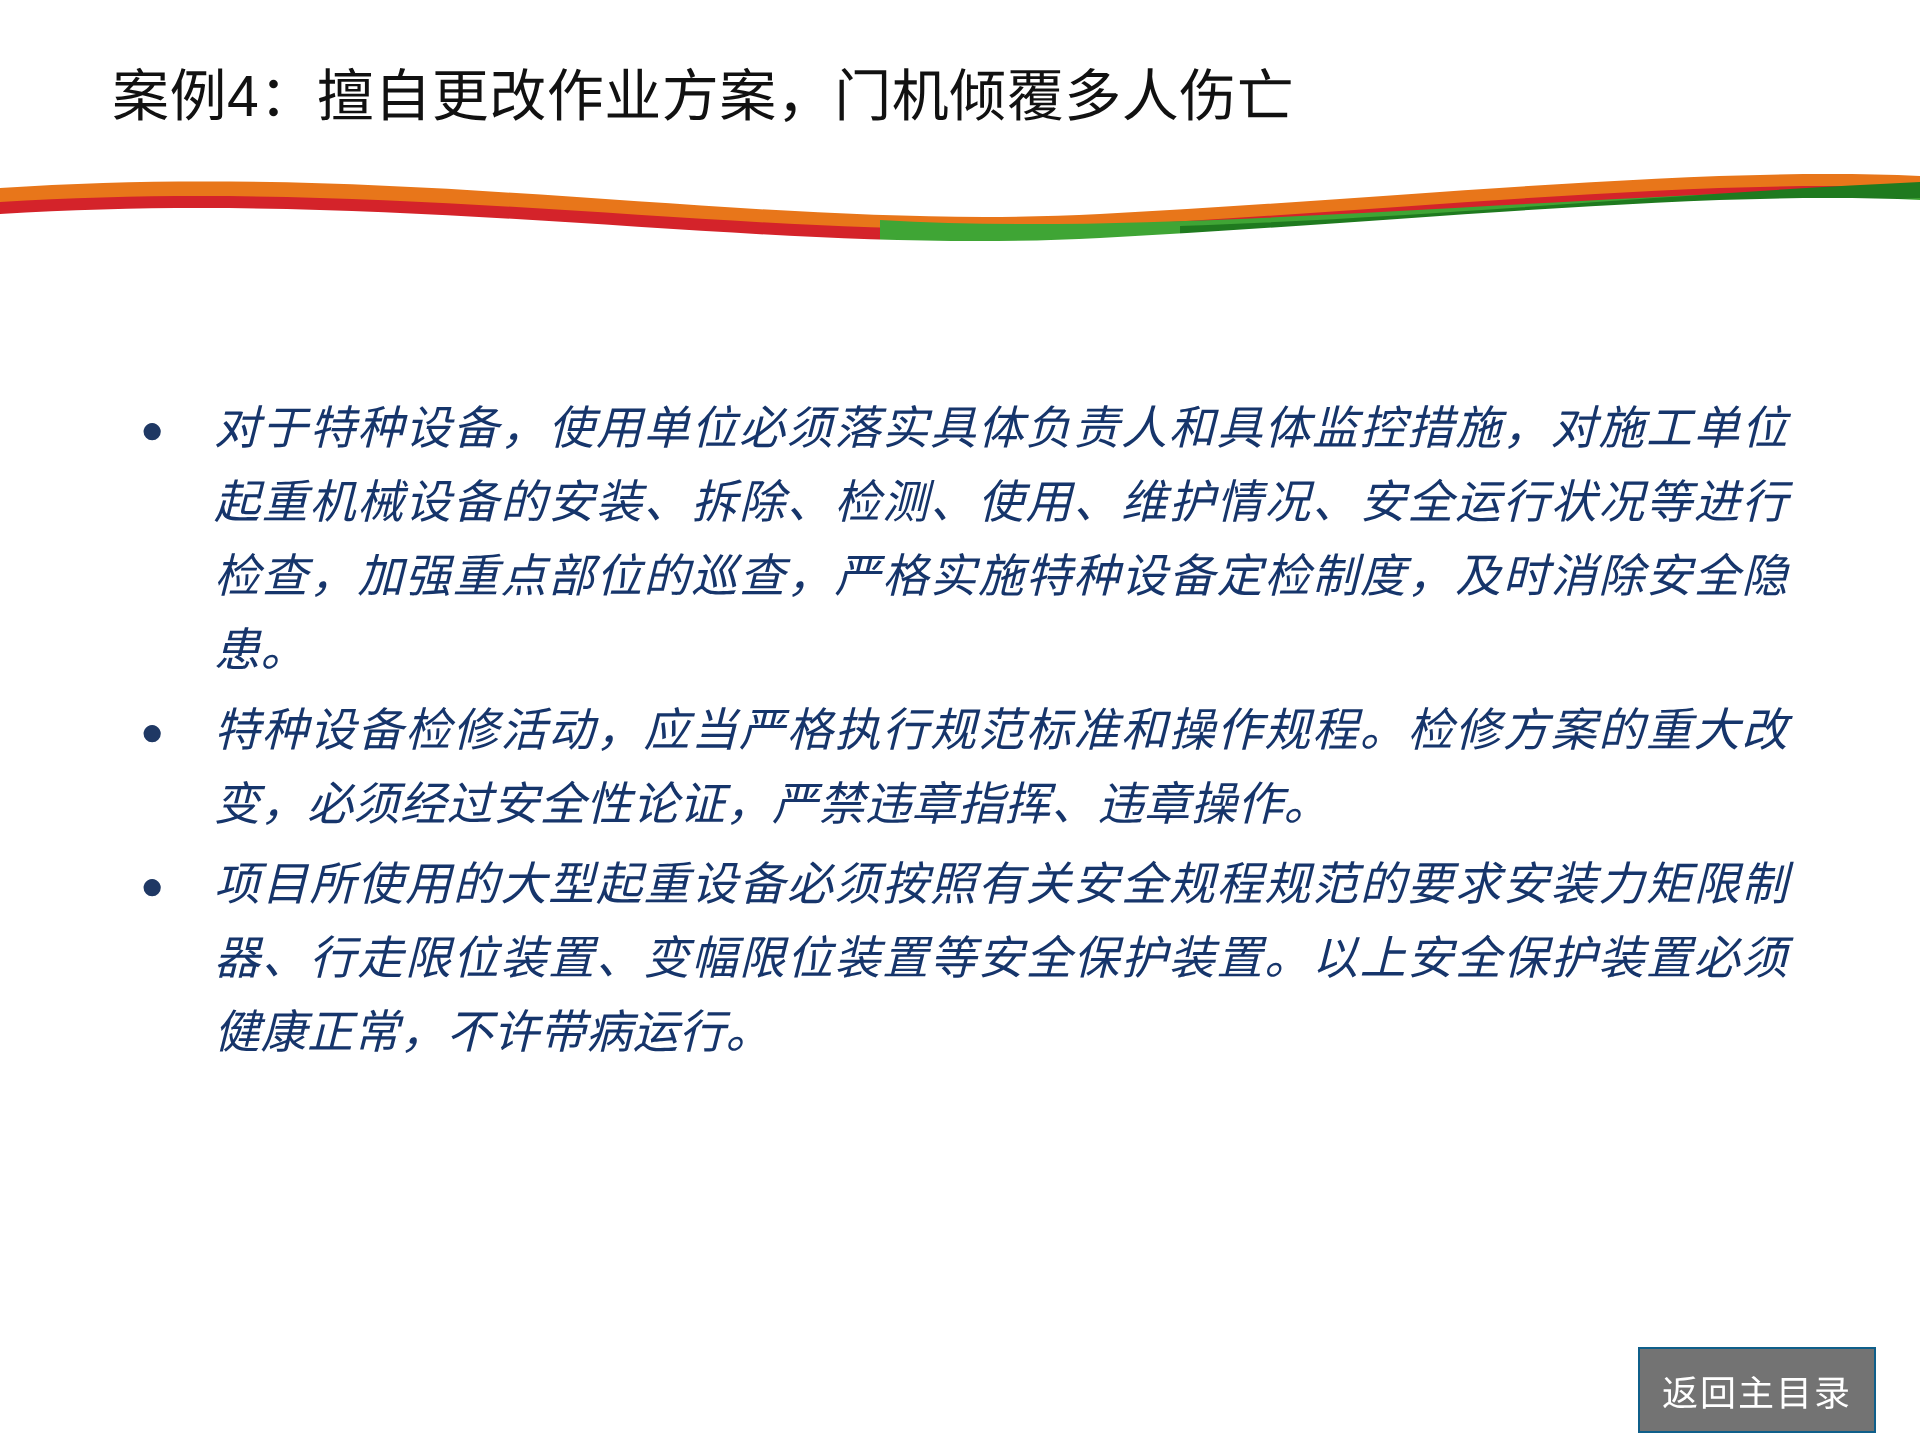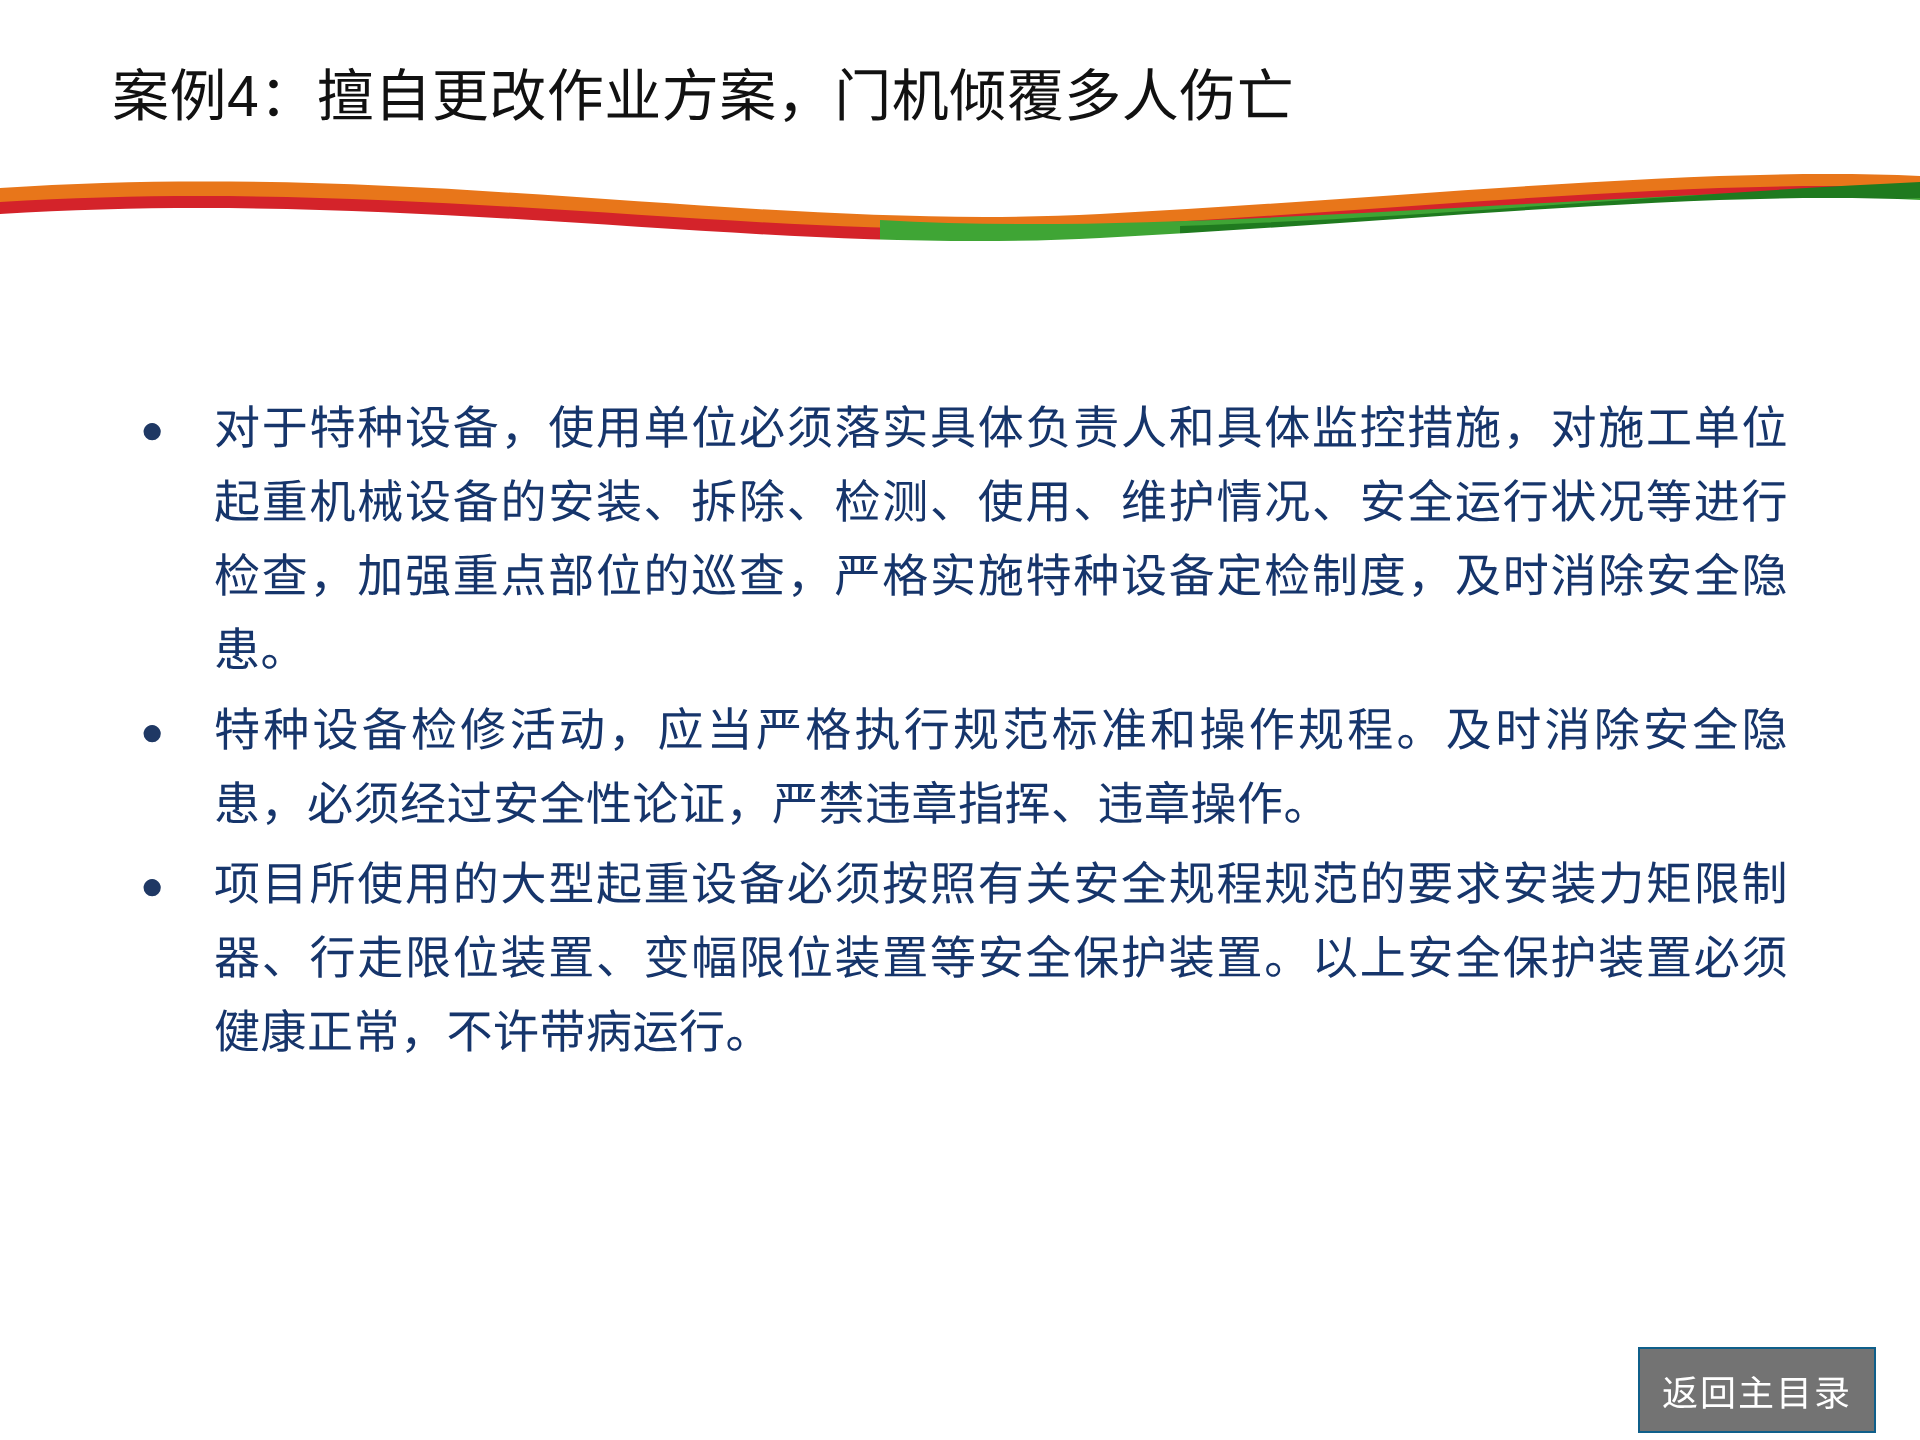--- a/index.html
+++ b/index.html
@@ -81,20 +81,21 @@
   }
   .bullet-text {
     flex: 1 1 auto;
     font-family: "Liberation Serif", serif;
     font-size: 46px;
     line-height: 74px;
     color: #16356b;
     text-align: justify;
     text-justify: inter-ideograph;
     letter-spacing: 0.5px;
+    font-style: italic;
   }
 
   
   .return-btn {
     position: absolute;
     left: 1638px;
     top: 1327px;
     width: 238px;
     height: 86px;
     background: #737373;
@@ -130,21 +131,21 @@
 
   <div class="bullets">
 
     <div class="bullet-row">
       <span class="bullet-dot">●</span>
       <span class="bullet-text">对于特种设备，使用单位必须落实具体负责人和具体监控措施，对施工单位起重机械设备的安装、拆除、检测、使用、维护情况、安全运行状况等进行检查，加强重点部位的巡查，严格实施特种设备定检制度，及时消除安全隐患。</span>
     </div>
 
     <div class="bullet-row">
       <span class="bullet-dot">●</span>
-      <span class="bullet-text">特种设备检修活动，应当严格执行规范标准和操作规程。及时消除安全隐患，必须经过安全性论证，严禁违章指挥、违章操作。</span>
+      <span class="bullet-text">特种设备检修活动，应当严格执行规范标准和操作规程。检修方案的重大改变，必须经过安全性论证，严禁违章指挥、违章操作。</span>
     </div>
 
     <div class="bullet-row">
       <span class="bullet-dot">●</span>
       <span class="bullet-text">项目所使用的大型起重设备必须按照有关安全规程规范的要求安装力矩限制器、行走限位装置、变幅限位装置等安全保护装置。以上安全保护装置必须健康正常，不许带病运行。</span>
     </div>
 
   </div>
 
   <div class="return-btn">返回主目录</div>

